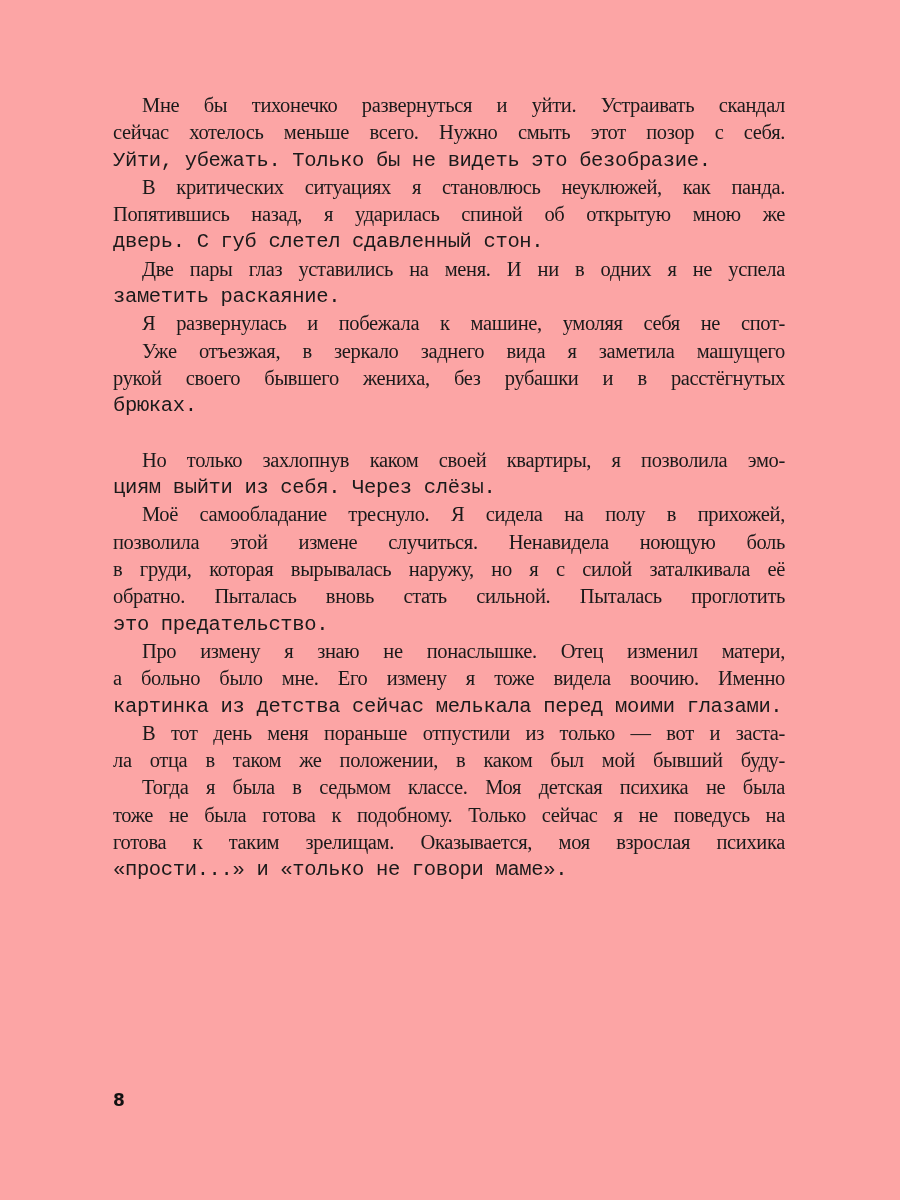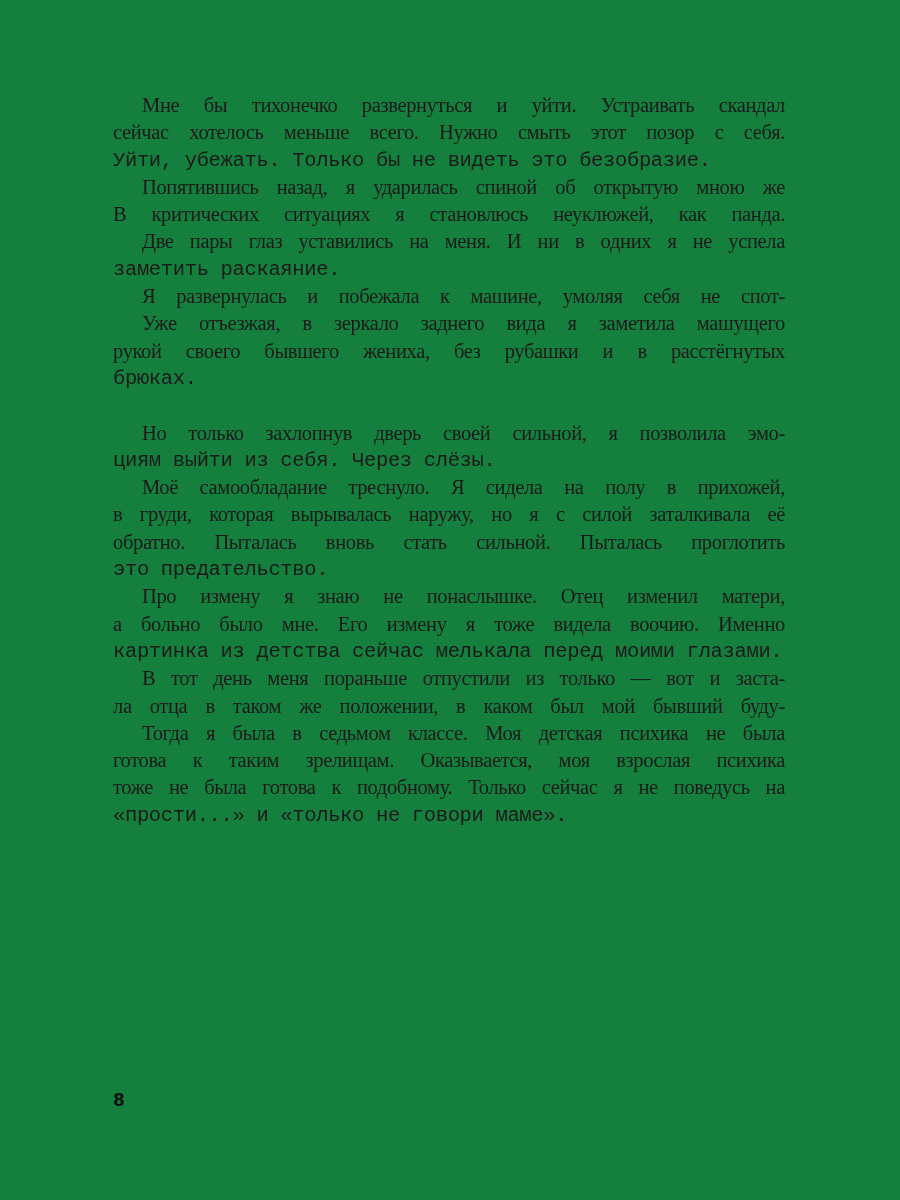--- a/index.html
+++ b/index.html
@@ -10,21 +10,21 @@
     body {
       width: 900px;
       height: 1200px;
       position: relative;
       overflow: hidden;
     }
     .page {
       position: absolute;
       left: 0; top: 0;
       width: 900px; height: 1200px;
-      background: #15803d;
+      background: #fca5a5;
     }
     .text-block {
       position: absolute;
       left: 113px;
       top: 92px;
       width: 672px;
       font-family: "Liberation Serif", "DejaVu Serif", serif;
       font-size: 20.5px;
       line-height: 27.3px;
       color: #1a1a1a;
@@ -73,63 +73,65 @@
 <div class="page">
   <div class="text-block">
 
     <div>
       <p class="para">
         <span class="line">Мне бы тихонечко развернуться и уйти. Устраивать скандал</span>
         <span class="line">сейчас хотелось меньше всего. Нужно смыть этот позор с себя.</span>
         <span class="line last">Уйти, убежать. Только бы не видеть это безобразие.</span>
       </p>
       <p class="para">
+        <span class="line">В критических ситуациях я становлюсь неуклюжей, как панда.</span>
         <span class="line">Попятившись назад, я ударилась спиной об открытую мною же</span>
-        <span class="line">В критических ситуациях я становлюсь неуклюжей, как панда.</span>
+        <span class="line last">дверь. С губ слетел сдавленный стон.</span>
       </p>
       <p class="para">
         <span class="line">Две пары глаз уставились на меня. И ни в одних я не успела</span>
         <span class="line last">заметить раскаяние.</span>
       </p>
       <p class="para">
         <span class="line">Я развернулась и побежала к машине, умоляя себя не спот-</span>
       </p>
       <p class="para">
         <span class="line">Уже отъезжая, в зеркало заднего вида я заметила машущего</span>
         <span class="line">рукой своего бывшего жениха, без рубашки и в расстёгнутых</span>
         <span class="line last">брюках.</span>
       </p>
     </div>
 
     <div class="section-gap"></div>
 
     <div>
       <p class="para">
-        <span class="line">Но только захлопнув дверь своей сильной, я позволила эмо-</span>
+        <span class="line">Но только захлопнув каком своей квартиры, я позволила эмо-</span>
         <span class="line last">циям выйти из себя. Через слёзы.</span>
       </p>
       <p class="para">
         <span class="line">Моё самообладание треснуло. Я сидела на полу в прихожей,</span>
+        <span class="line">позволила этой измене случиться. Ненавидела ноющую боль</span>
         <span class="line">в груди, которая вырывалась наружу, но я с силой заталкивала её</span>
         <span class="line">обратно. Пыталась вновь стать сильной. Пыталась проглотить</span>
         <span class="line last">это предательство.</span>
       </p>
       <p class="para">
         <span class="line">Про измену я знаю не понаслышке. Отец изменил матери,</span>
         <span class="line">а больно было мне. Его измену я тоже видела воочию. Именно</span>
         <span class="line last">картинка из детства сейчас мелькала перед моими глазами.</span>
       </p>
       <p class="para">
         <span class="line">В тот день меня пораньше отпустили из только — вот и заста-</span>
         <span class="line">ла отца в таком же положении, в каком был мой бывший буду-</span>
       </p>
       <p class="para">
         <span class="line">Тогда я была в седьмом классе. Моя детская психика не была</span>
+        <span class="line">тоже не была готова к подобному. Только сейчас я не поведусь на</span>
         <span class="line">готова к таким зрелищам. Оказывается, моя взрослая психика</span>
-        <span class="line">тоже не была готова к подобному. Только сейчас я не поведусь на</span>
         <span class="line last">«прости...» и «только не говори маме».</span>
       </p>
     </div>
 
   </div>
 
   <div class="page-number">8</div>
 </div>
 
 </body></html>

